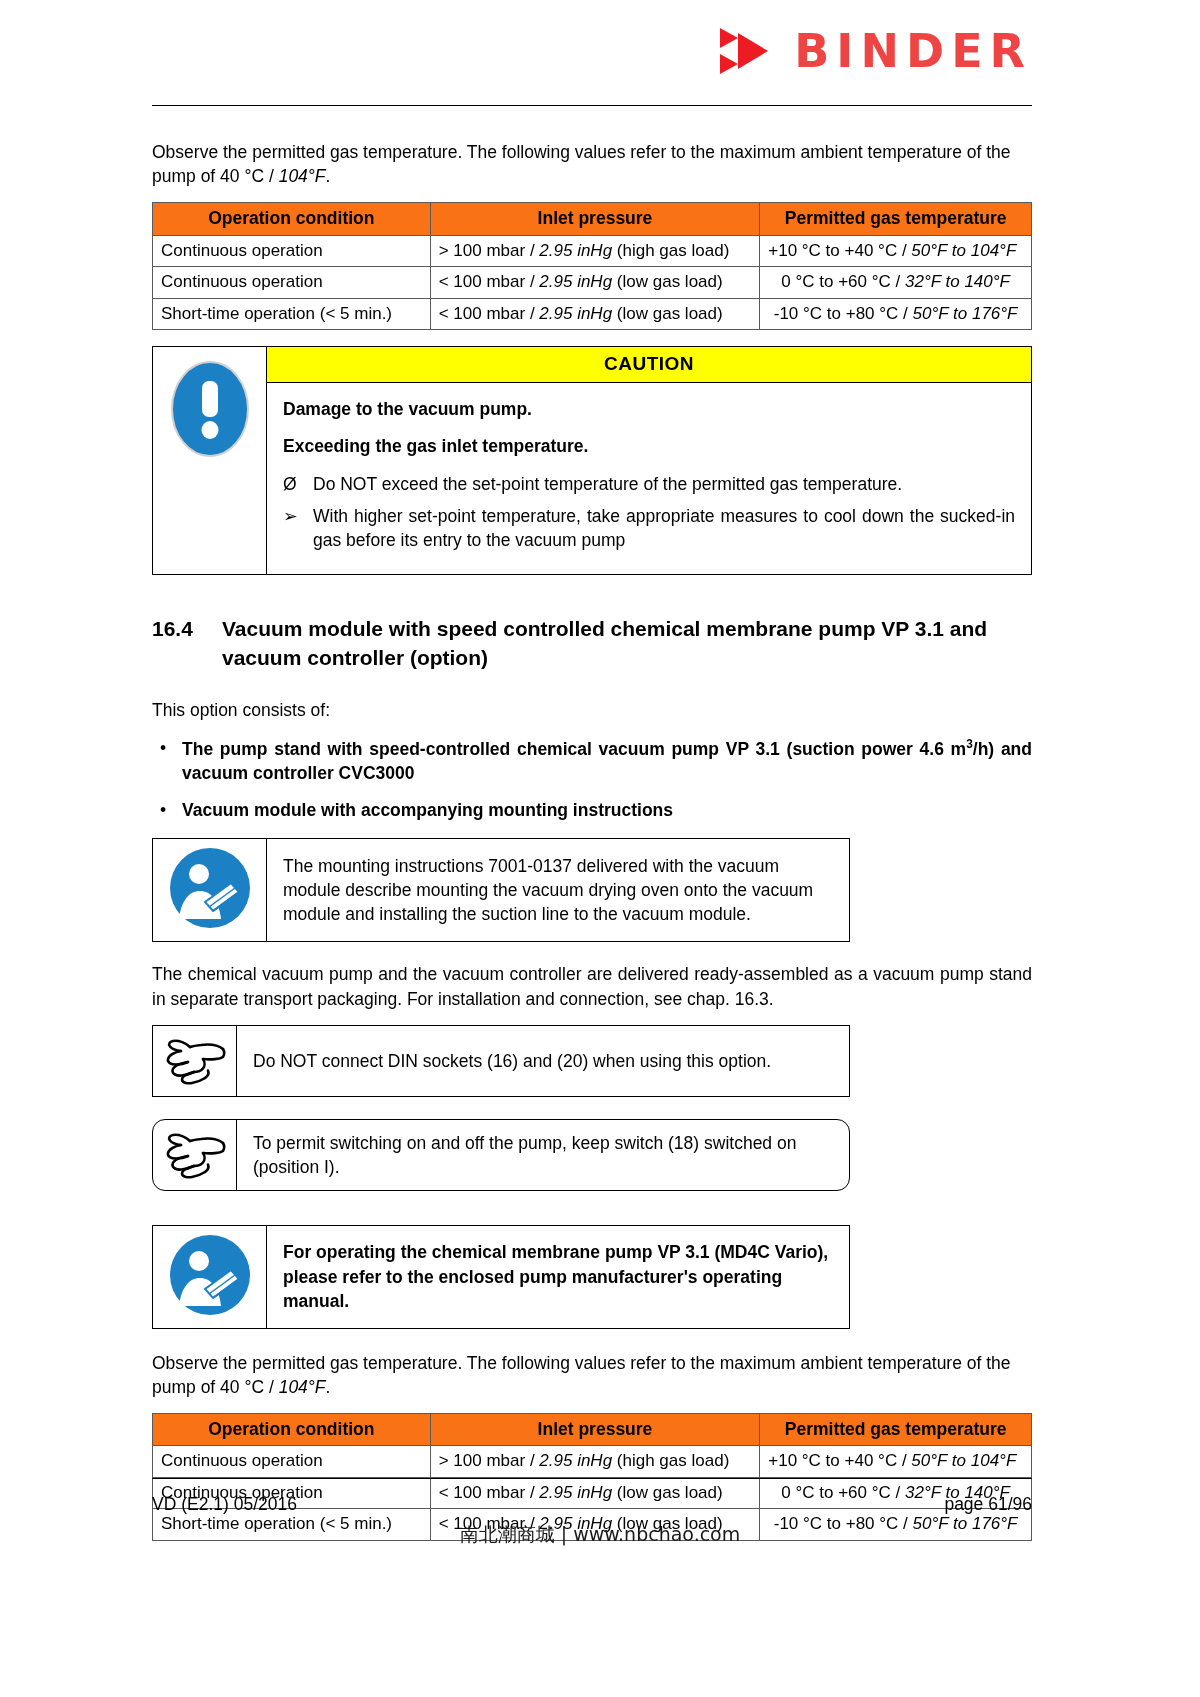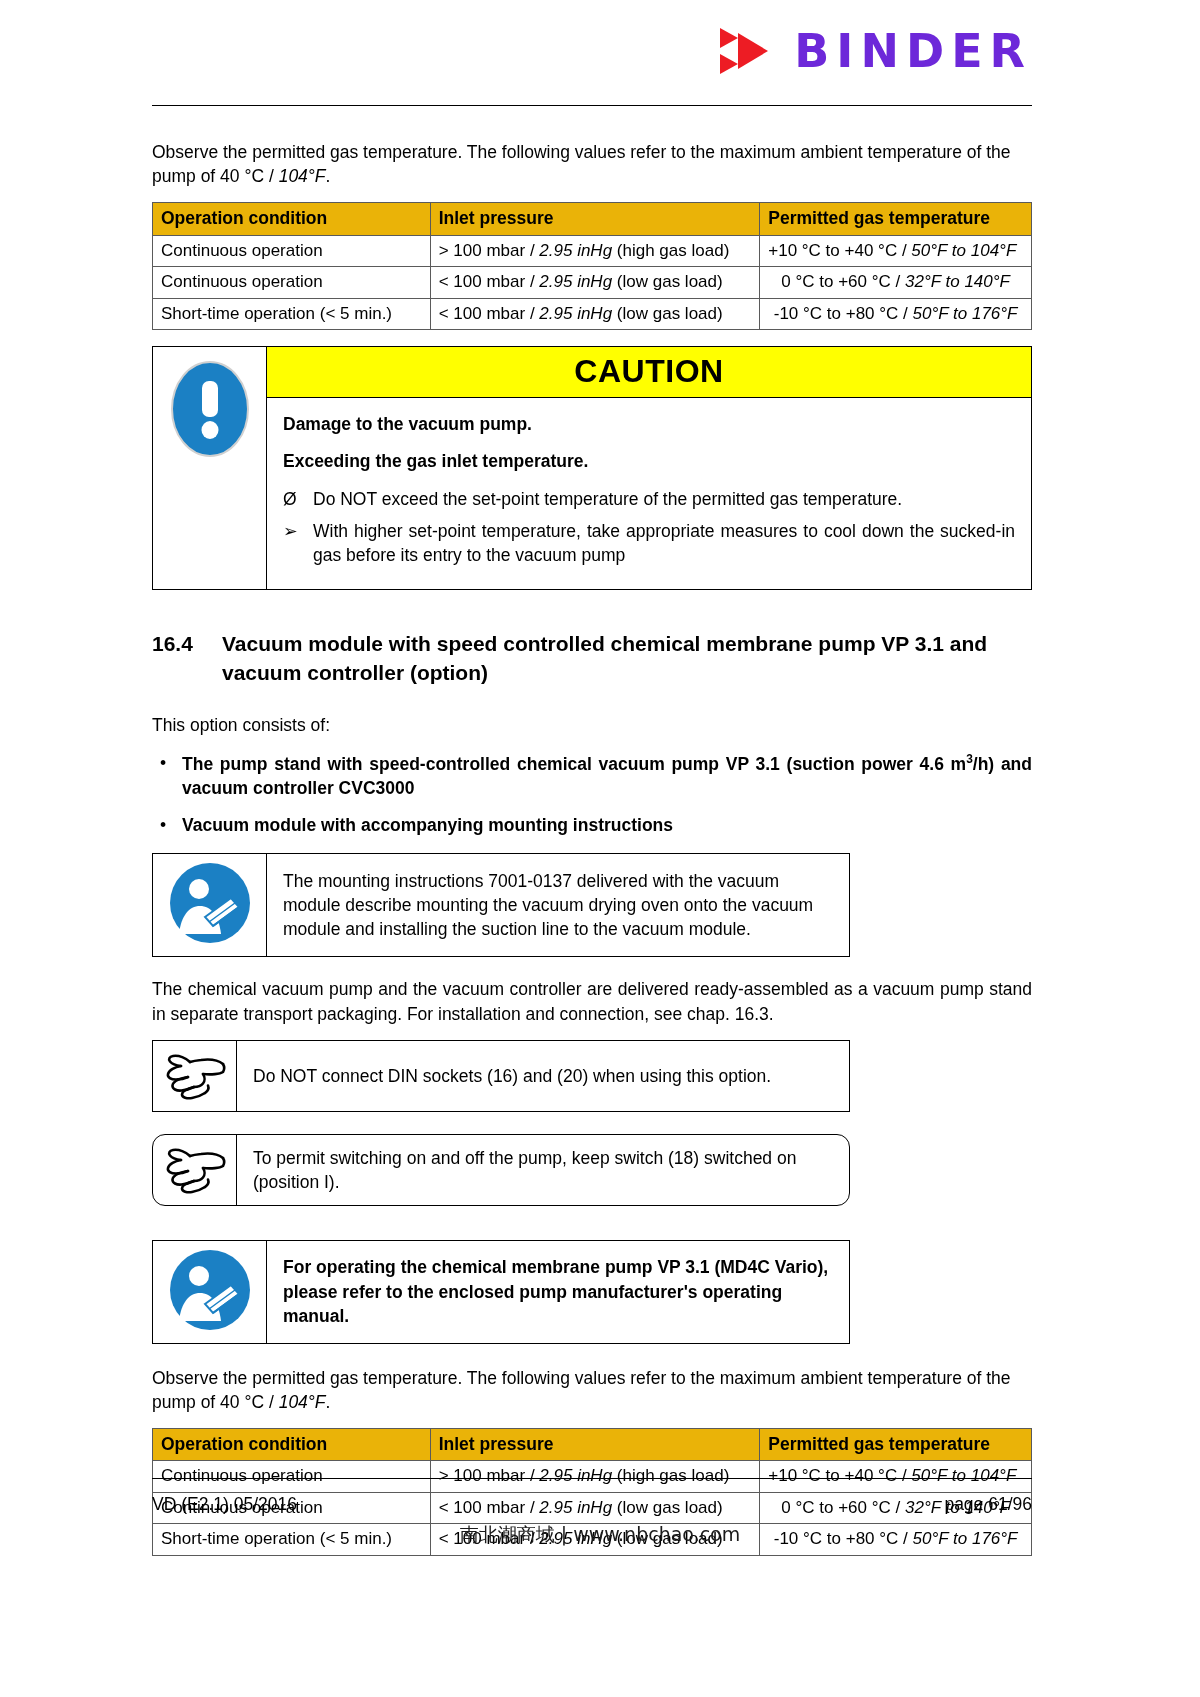--- a/index.html
+++ b/index.html
@@ -38,21 +38,21 @@
     width: 64px;
     height: 50px;
     position: relative;
   }
   .logo-mark svg { display: block; }
   .logo-text {
     font-family: "DejaVu Sans", sans-serif;
     font-weight: 700;
     font-size: 46px;
     letter-spacing: 7px;
-    color: #6d28d9;
+    color: #ef4444;
     line-height: 1;
   }
   .header-rule {
     position: absolute;
     left: 152px;
     right: 168px;
     top: 105px;
     border-top: 1px solid #000;
   }
 
@@ -80,23 +80,23 @@
     margin: 6px 0 16px 0;
     font-size: 17px;
   }
   table.data th, table.data td {
     border: 1px solid #5a5a5a;
     padding: 4px 8px;
     vertical-align: top;
     line-height: 1.33;
   }
   table.data th {
-    background: #eab308;
+    background: #f97316;
     font-weight: bold;
-    text-align: left;
+    text-align: center;
     font-size: 17.5px;
   }
   table.data td.c1 { width: 278px; }
   table.data td.c2 { width: 330px; }
   table.data td.c3 { width: 272px; }
   table.data td.ctr { text-align: center; }
 
   
   .caution-box {
     display: flex;
@@ -111,21 +111,21 @@
     display: flex;
     align-items: flex-start;
     justify-content: center;
     padding-top: 12px;
   }
   .caution-body { flex: 1; }
   .caution-title {
     background: #ffff00;
     text-align: center;
     font-weight: bold;
-    font-size: 32px;
+    font-size: 19px;
     padding: 6px 0 7px 0;
     border-bottom: 1px solid #000;
     letter-spacing: 0.5px;
   }
   .caution-content { padding: 12px 16px 14px 16px; }
   .caution-content .lead {
     font-weight: bold;
     font-size: 17.5px;
     margin: 4px 0 16px 0;
   }

